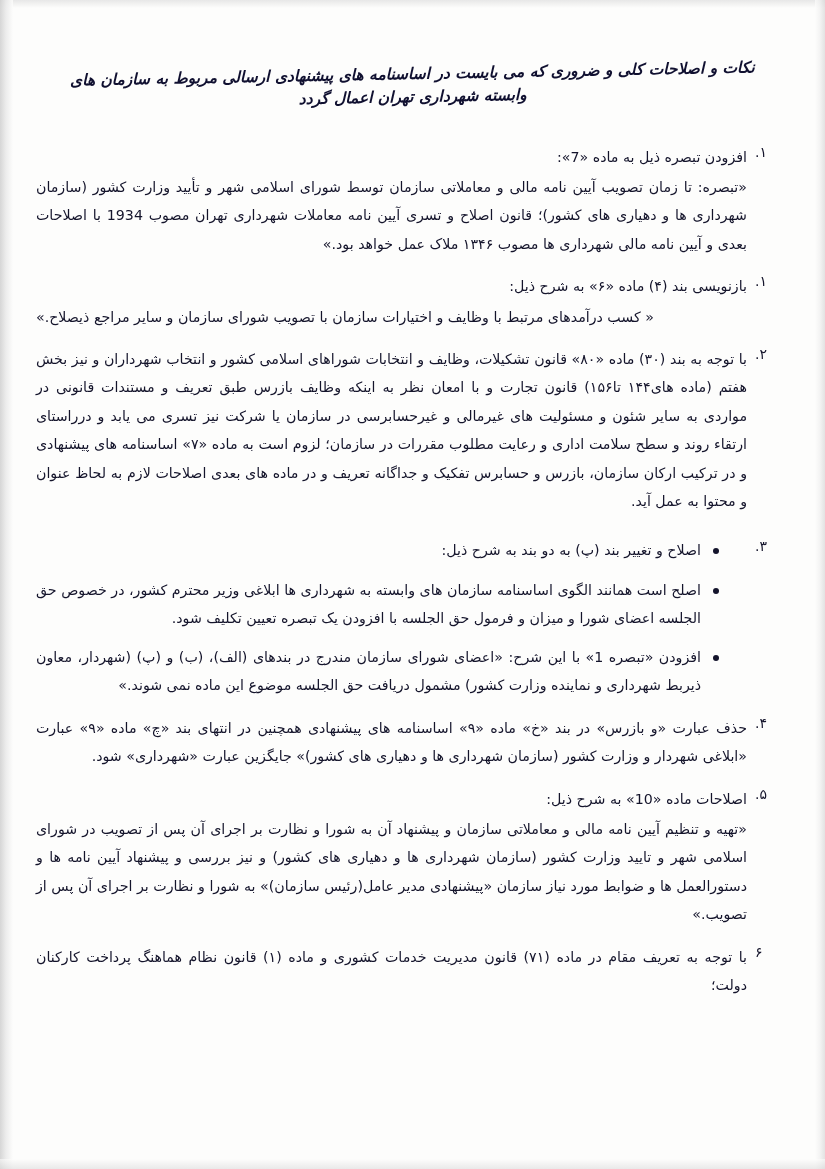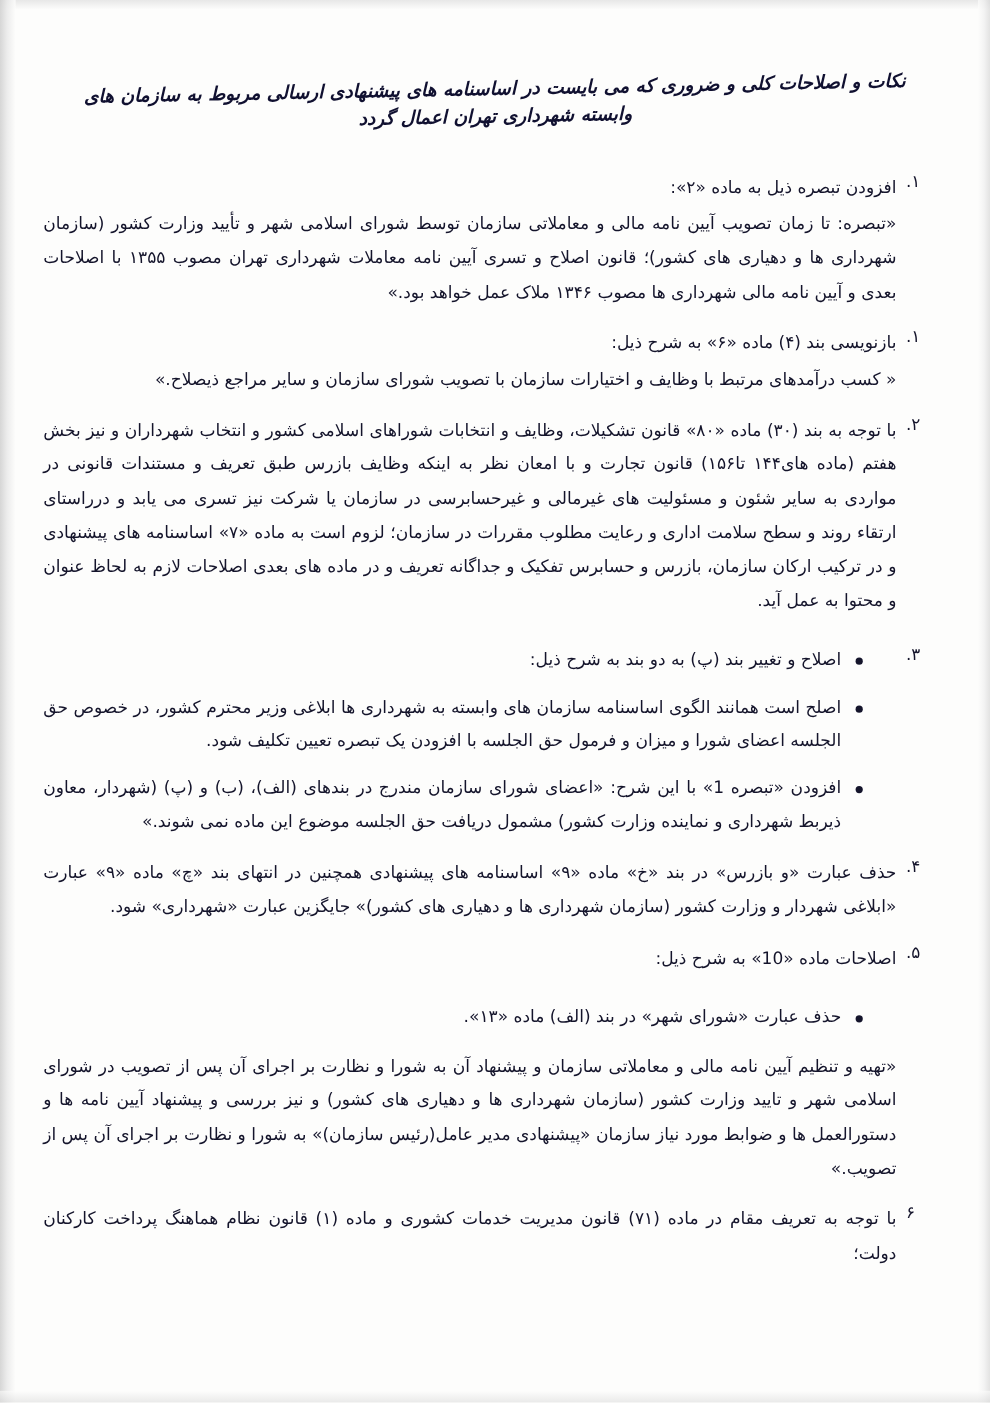--- a/index.html
+++ b/index.html
@@ -144,43 +144,43 @@
     color: #14142b;
   }
   .sub-line {
     font-family: "DejaVu Sans", sans-serif;
     font-size: 14.2px;
     line-height: 1.95;
     color: #14142b;
     text-align: justify;
   }
   .center-line {
-    text-align: right;
+    text-align: left;
   }
   .tight { margin-bottom: 2px; }
 </style>
 </head>
 <body>
 
 <div class="page">
   <div class="edge-top"></div>
   <div class="edge-left"></div>
   <div class="edge-right"></div>
   <div class="edge-bottom"></div>
 
   <div class="content">
 
     <div class="doc-title">نکات و اصلاحات کلی و ضروری که می بایست در اساسنامه های پیشنهادی ارسالی مربوط به سازمان های وابسته شهرداری تهران اعمال گردد</div>
 
     <ol class="clauses">
 
       <li class="clause">
         <span class="clause-num">۱.</span>
-        <p class="para center-ish tight">افزودن تبصره ذیل به ماده «۲»:</p>
-        <p class="para">«تبصره: تا زمان تصویب آیین نامه مالی و معاملاتی سازمان توسط شورای اسلامی شهر و تأیید وزارت کشور (سازمان شهرداری ها و دهیاری های کشور)؛ قانون اصلاح و تسری آیین نامه معاملات شهرداری تهران مصوب ۱۳۵۵ با اصلاحات بعدی و آیین نامه مالی شهرداری ها مصوب ۱۳۴۶ ملاک عمل خواهد بود.»</p>
+        <p class="para center-ish tight">افزودن تبصره ذیل به ماده «7»:</p>
+        <p class="para">«تبصره: تا زمان تصویب آیین نامه مالی و معاملاتی سازمان توسط شورای اسلامی شهر و تأیید وزارت کشور (سازمان شهرداری ها و دهیاری های کشور)؛ قانون اصلاح و تسری آیین نامه معاملات شهرداری تهران مصوب 1934 با اصلاحات بعدی و آیین نامه مالی شهرداری ها مصوب ۱۳۴۶ ملاک عمل خواهد بود.»</p>
       </li>
 
       <li class="clause">
         <span class="clause-num">۱.</span>
         <p class="para tight">بازنویسی بند (۴) ماده «۶» به شرح ذیل:</p>
         <p class="para center-line">« کسب درآمدهای مرتبط با وظایف و اختیارات سازمان با تصویب شورای سازمان و سایر مراجع ذیصلاح.»</p>
       </li>
 
       <li class="clause">
         <span class="clause-num">۲.</span>
@@ -203,25 +203,20 @@
       </li>
 
       <li class="clause">
         <span class="clause-num">۴.</span>
         <p class="para">حذف عبارت «و بازرس» در بند «خ» ماده «۹» اساسنامه های پیشنهادی همچنین در انتهای بند «چ» ماده «۹» عبارت «ابلاغی شهردار و وزارت کشور (سازمان شهرداری ها و دهیاری های کشور)» جایگزین عبارت «شهرداری» شود.</p>
       </li>
 
       <li class="clause">
         <span class="clause-num">۵.</span>
         <p class="para tight">اصلاحات ماده «10» به شرح ذیل:</p>
-        <ul class="bullets">
-          <li>
-            <div class="sub-line">حذف عبارت «شورای شهر» در بند (الف) ماده «۱۳».</div>
-          </li>
-        </ul>
         <p class="para">«تهیه و تنظیم آیین نامه مالی و معاملاتی سازمان و پیشنهاد آن به شورا و نظارت بر اجرای آن پس از تصویب در شورای اسلامی شهر و تایید وزارت کشور (سازمان شهرداری ها و دهیاری های کشور) و نیز بررسی و پیشنهاد آیین نامه ها و دستورالعمل ها و ضوابط مورد نیاز سازمان «پیشنهادی مدیر عامل(رئیس سازمان)» به شورا و نظارت بر اجرای آن پس از تصویب.»</p>
       </li>
 
       <li class="clause">
         <span class="clause-num">۶</span>
         <p class="para tight">با توجه به تعریف مقام در ماده (۷۱) قانون مدیریت خدمات کشوری و ماده (۱) قانون نظام هماهنگ پرداخت کارکنان دولت؛</p>
 
       </li>
 
     </ol>

